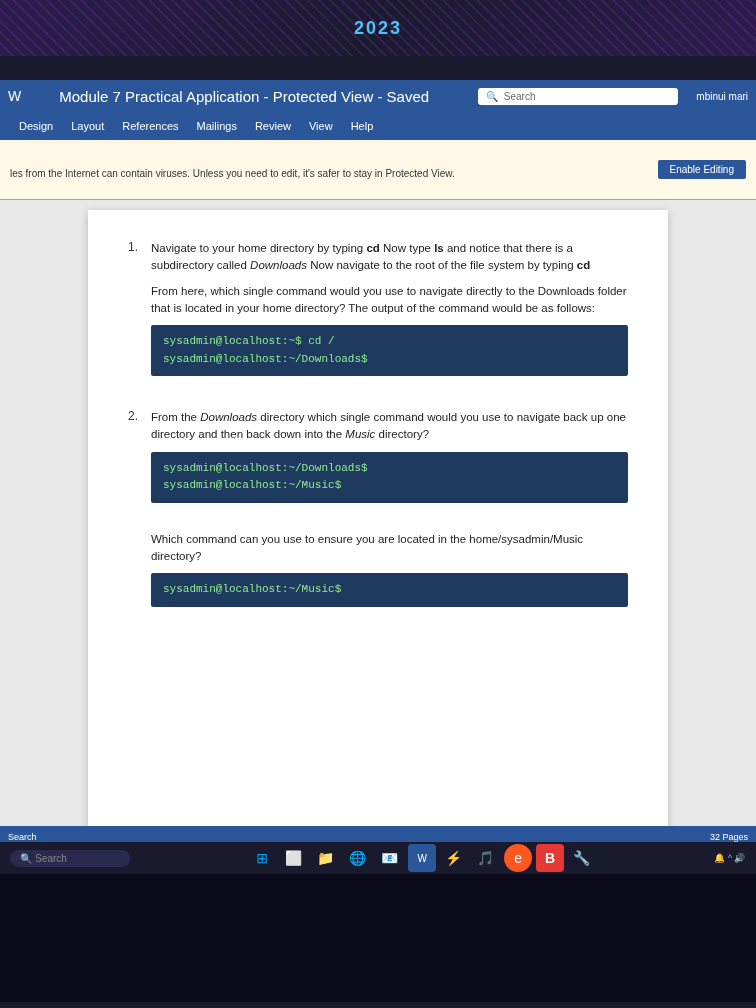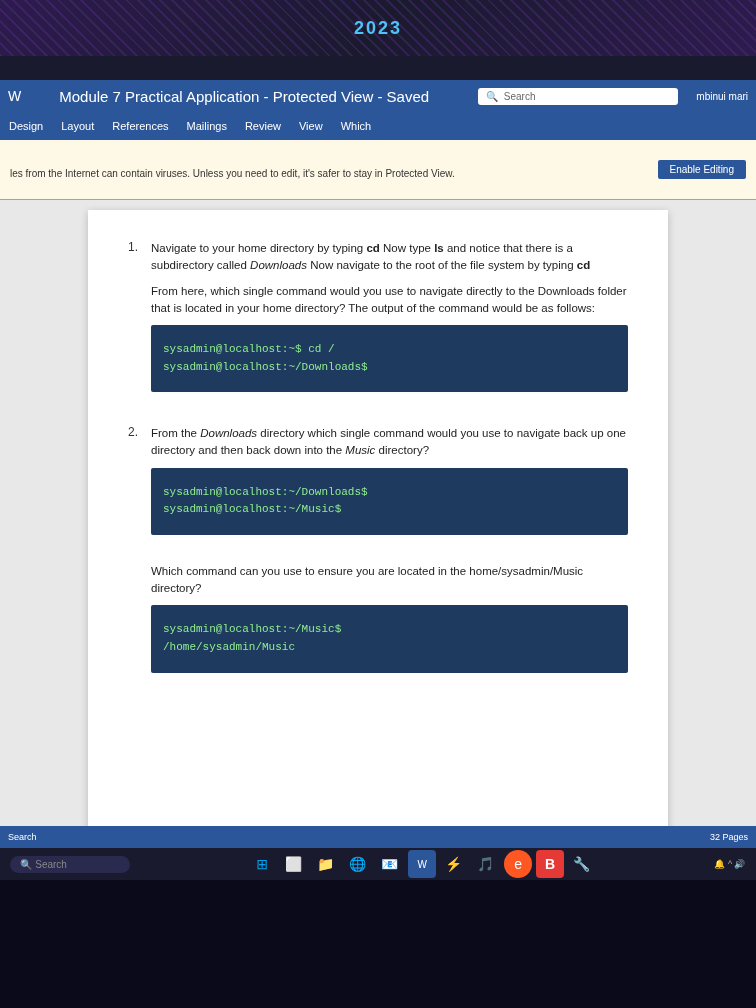--- a/index.html
+++ b/index.html
@@ -87,21 +87,21 @@
       font-size: 10px;
       padding-left: 10px;
     }
 
     
     .menu-bar {
       background: #2b579a;
       height: 28px;
       display: flex;
       align-items: center;
-      padding: 0 1px;
+      padding: 0 11px;
       gap: 2px;
       text-align: center;
     }
     .menu-item {
       color: white;
       font-size: 11px;
       padding: 3px 8px;
       cursor: pointer;
       border-radius: 2px;
     }
@@ -168,21 +168,21 @@
     .question-text em {
       font-style: italic;
     }
 
     
     .terminal-block {
       background: #1e3a5f;
       color: #90ee90;
       font-family: 'Courier New', monospace;
       font-size: 11px;
-      padding: 16px 12px;
+      padding: 8px 12px;
       border-radius: 2px;
       margin: 8px 0;
       line-height: 1.6;
     }
     .terminal-block .prompt {
       color: #90ee90;
     }
 
     .sub-text {
       font-size: 11.5px;
@@ -206,21 +206,21 @@
     }
     .page-count {
       color: white;
       font-size: 9px;
       margin-left: auto;
     }
 
     
     .taskbar {
       position: absolute;
-      bottom: 0;
+      bottom: 6px;
       left: 0;
       right: 0;
       height: 160px;
       background: #0a0a1a;
     }
     .taskbar-top {
       height: 32px;
       background: #1a1a2e;
       display: flex;
       align-items: center;
@@ -279,21 +279,21 @@
     <span class="user-name">mbinui mari</span>
   </div>
 
   <div class="menu-bar">
     <div class="menu-item">Design</div>
     <div class="menu-item">Layout</div>
     <div class="menu-item">References</div>
     <div class="menu-item">Mailings</div>
     <div class="menu-item">Review</div>
     <div class="menu-item">View</div>
-    <div class="menu-item">Which</div>
+    <div class="menu-item">Help</div>
   </div>
 
   <div class="protected-banner">
     <span>les from the Internet can contain viruses. Unless you need to edit, it's safer to stay in Protected View.</span>
     <button class="enable-editing-btn">Enable Editing</button>
   </div>
 
   <div class="document-area">
     <div class="document-page">
 
@@ -321,21 +321,20 @@
               From the <em>Downloads</em> directory which single command would you use to navigate back up one directory and then back down into the <em>Music</em> directory?
             </div>
             <div class="terminal-block">
               <div class="prompt">sysadmin@localhost:~/Downloads$</div>
               <div class="prompt">sysadmin@localhost:~/Music$</div>
             </div>
             <br>
             <div class="sub-text">Which command can you use to ensure you are located in the home/sysadmin/Music directory?</div>
             <div class="terminal-block">
               <div class="prompt">sysadmin@localhost:~/Music$</div>
-              <div class="prompt">/home/sysadmin/Music</div>
             </div>
           </div>
         </div>
       </div>
 
     </div>
   </div>
 
   <div class="status-bar">
     <span class="status-text">Search</span>

